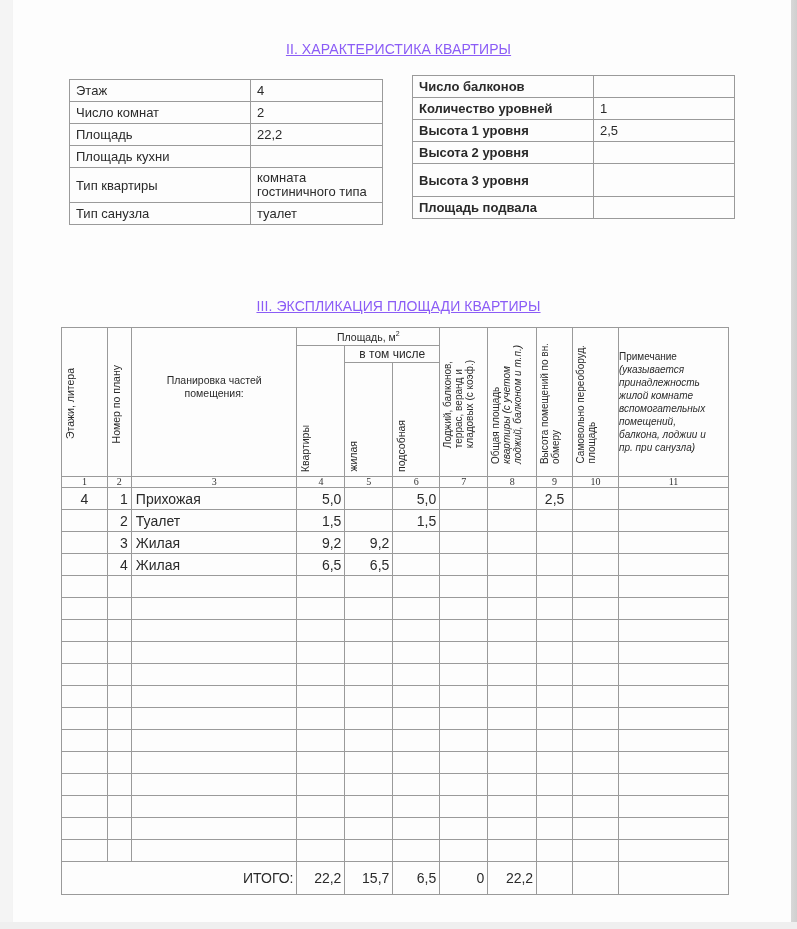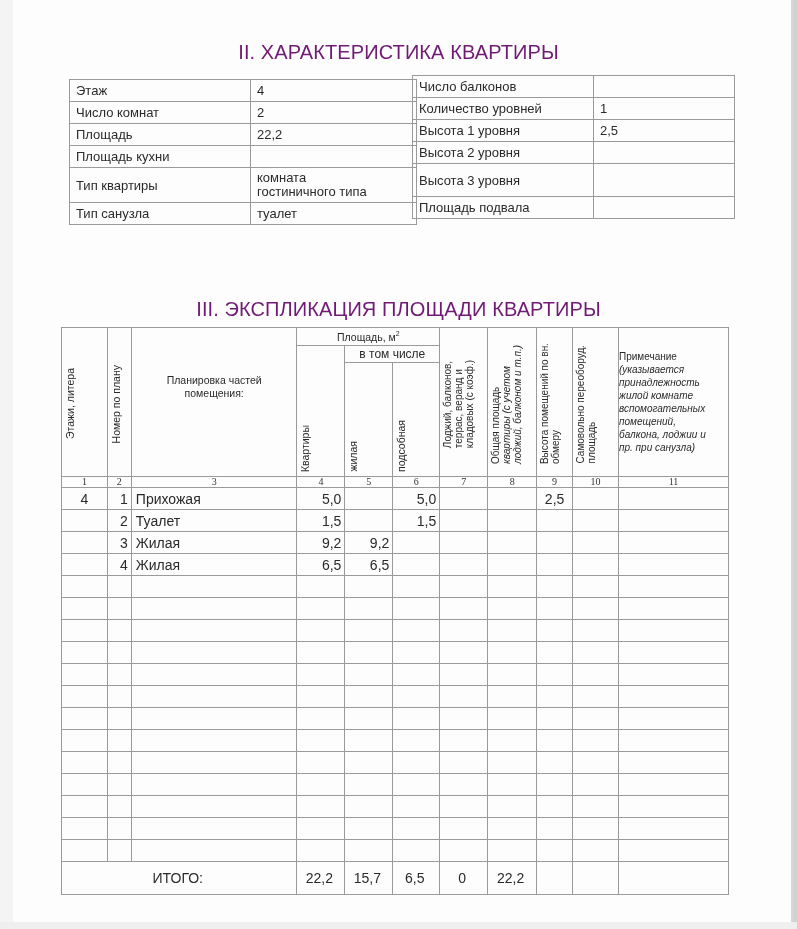--- a/index.html
+++ b/index.html
@@ -7,44 +7,44 @@
     width:797px; height:929px; background:#f4f4f4; position:relative; overflow:hidden;
     font-family:"Liberation Sans", sans-serif; color:#222;
   }
   .page {
     position:absolute; left:13px; top:0; width:778px; height:922px; background:#fdfdfd;
     box-shadow: 2px 0 3px rgba(0,0,0,0.12);
   }
   .edge { position:absolute; right:0; top:0; width:6px; height:929px; background:linear-gradient(to right,#d8d8d8,#cfcfcf); }
   .bottom-edge { position:absolute; left:0; bottom:0; width:797px; height:7px; background:#efefef; }
   .title {
-    position:absolute; top:41px; left:0; width:797px; text-align:center; font-size:20px; color:#701a75; letter-spacing:0.1px;
+    position:absolute; top:41px; left:0; width:797px; text-align:center; font-size:14px; color:#8b5cf6; letter-spacing:0.1px;text-decoration:underline;
   }
   .title2 { top:298px; }
   table { border-collapse:collapse; position:absolute; }
   .char td { border:1px solid #9a9a9a; font-size:13px; padding:0 6px; height:21px; color:#2a2a2a; }
-  .char-left { left:69px; top:79px; width:348px; }
+  .char-left { left:69px; top:79px; width:314px; }
   .char-left td:first-child { width:168px; }
   .char-right { left:412px; top:75px; width:323px; }
-  .char-right td:first-child { width:168px; }
+  .char-right td:first-child { width:168px;font-weight:bold; }
   .char td.v2 { line-height:14px; padding-top:1px; padding-bottom:1px; }
   .tall td { height:32px; }
 
   .expl { left:61px; top:327px; width:668px; border:1px solid #8a8a8a; }
   .expl td, .expl th { border:1px solid #9a9a9a; padding:0; font-weight:normal; color:#2a2a2a; }
   .expl th { font-size:10px; }
   .vert { writing-mode:vertical-rl; transform:rotate(180deg); text-align:left; font-size:10.5px; line-height:12px; padding:4px 2px 8px 2px; white-space:nowrap; }
   .colnum td { font-family:"Liberation Serif", serif; font-size:10px; text-align:center; height:10px; line-height:10px; color:#333; }
   .row td { height:21px; font-size:14px; }
   .num { text-align:right; padding-right:3px !important; }
   .name { padding-left:4px !important; }
   .center { text-align:center; }
   .note { font-size:10.5px; line-height:13px; text-align:left; padding:0 4px; }
   .note i { font-style:italic; }
-  .total td { height:32px; font-size:14px;text-align:center; }
+  .total td { height:32px; font-size:14px; }
 </style>
 </head>
 <body>
 
 <div class="page"></div>
 <div class="edge"></div>
 <div class="bottom-edge"></div>
 
 <div class="title">II. ХАРАКТЕРИСТИКА КВАРТИРЫ</div>
 

